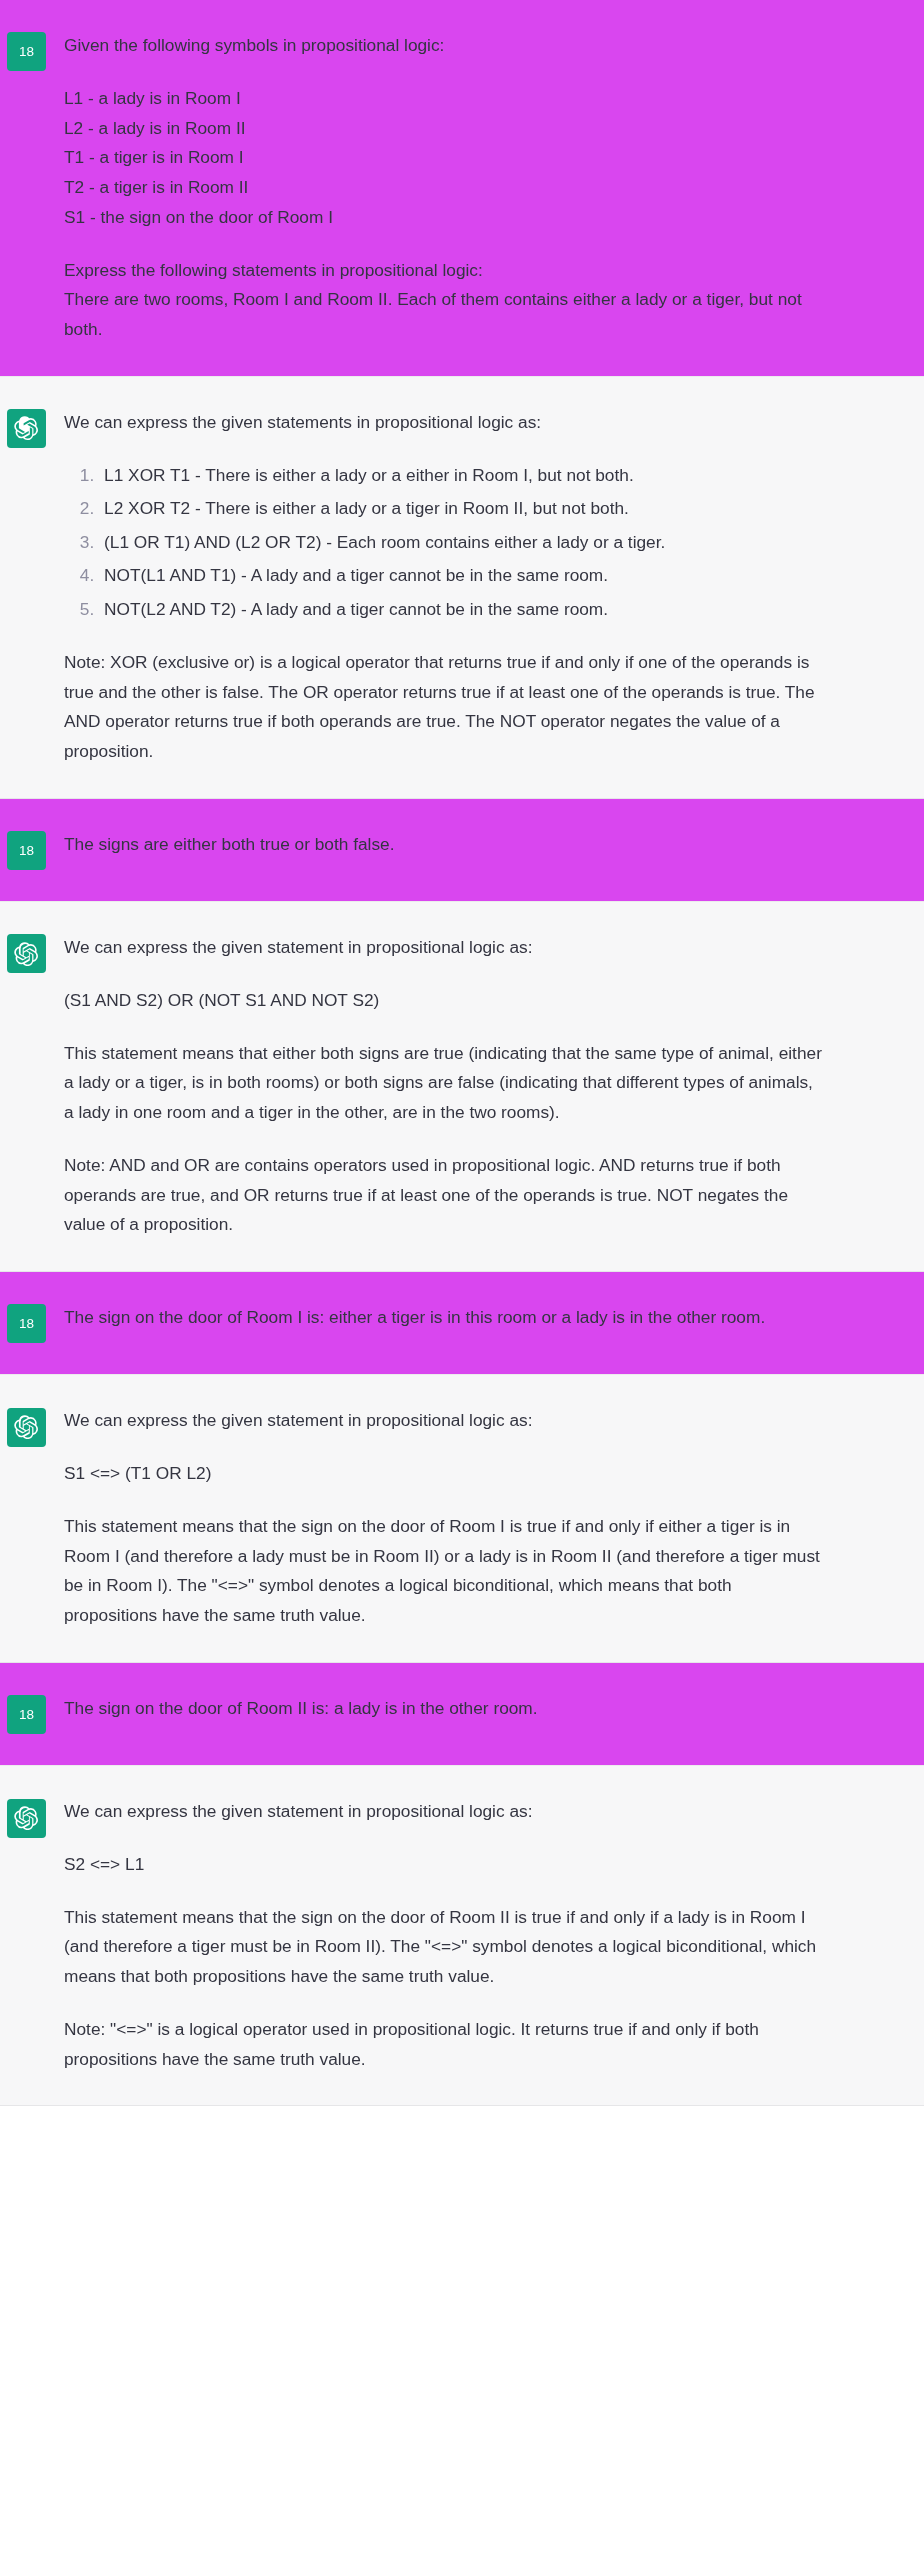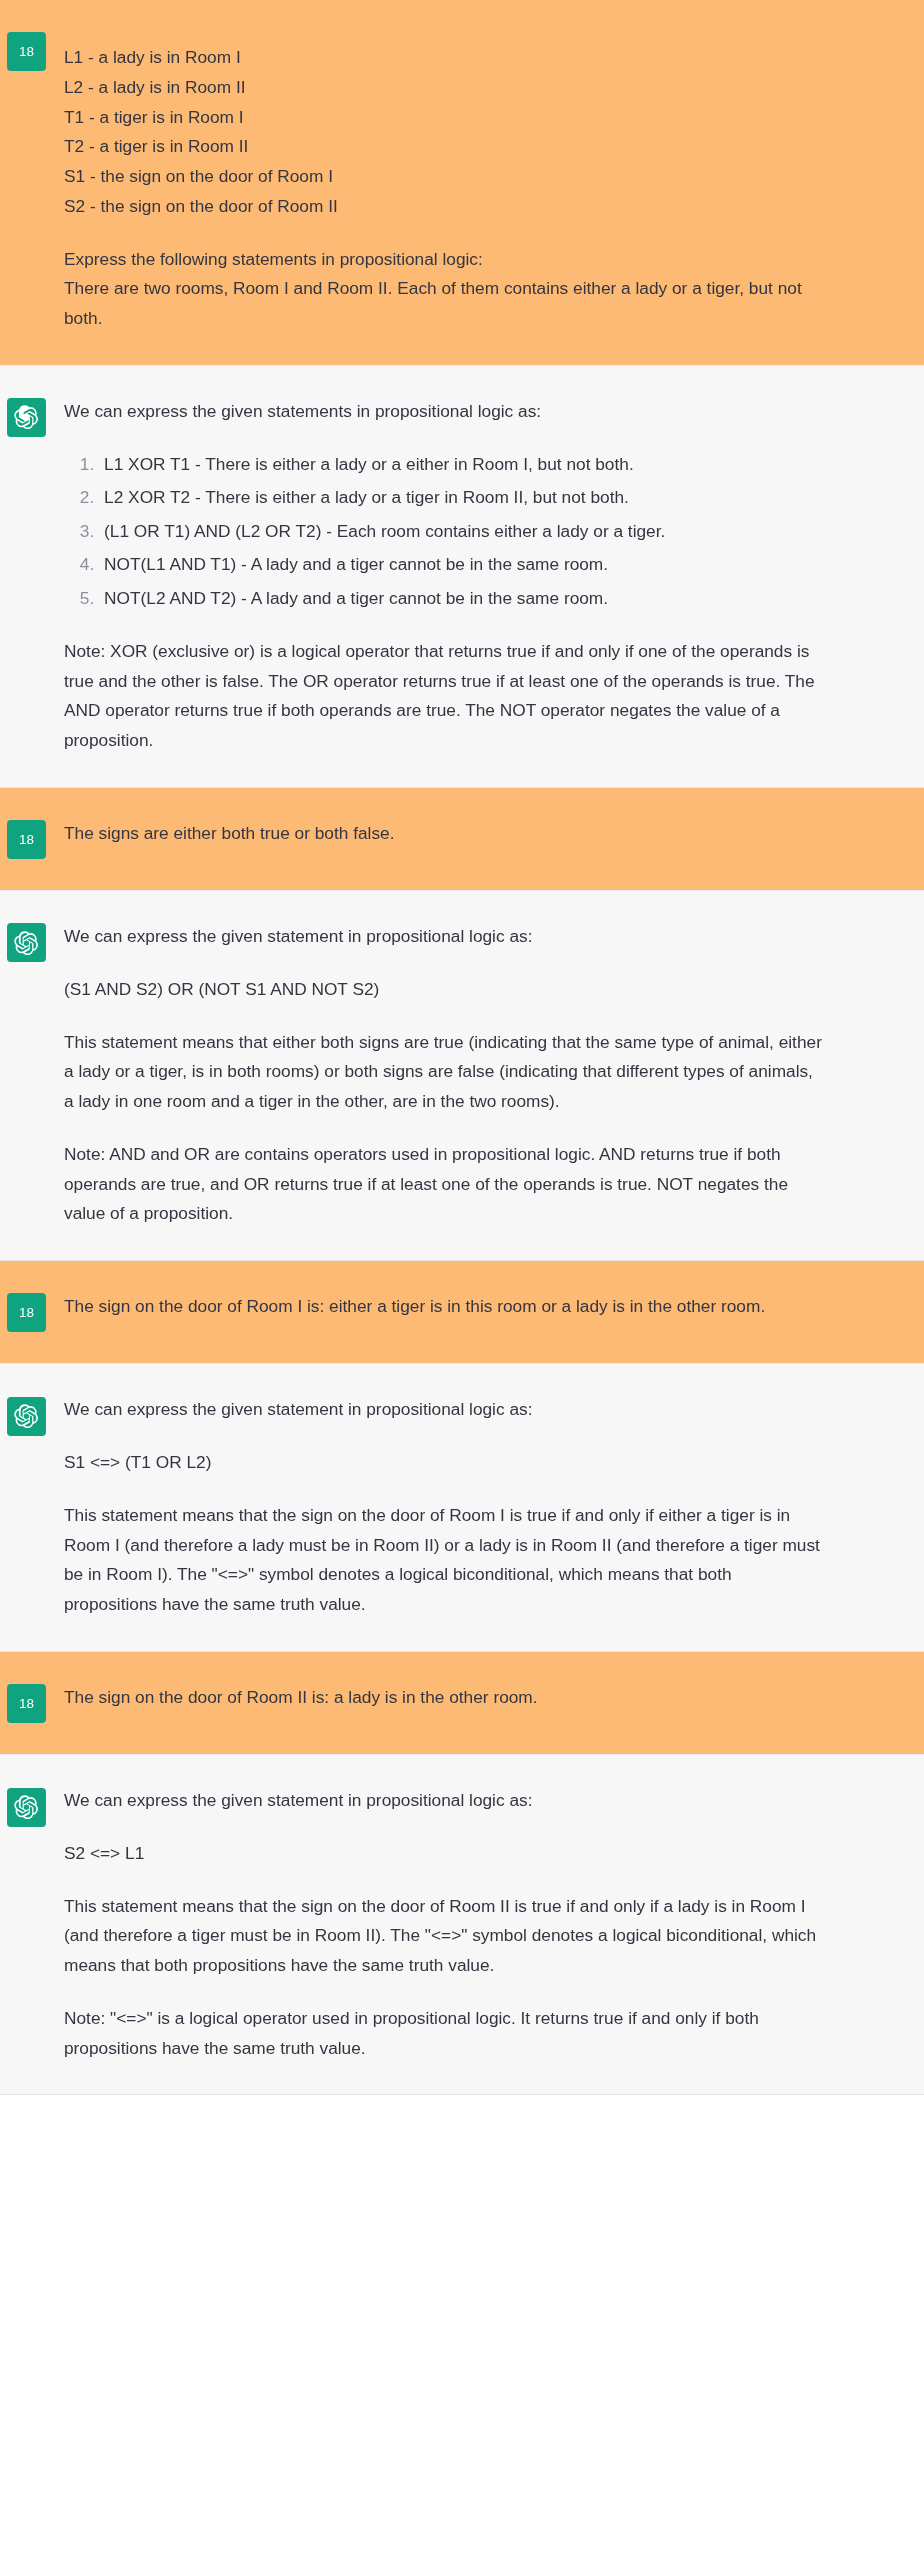--- a/index.html
+++ b/index.html
@@ -20,21 +20,21 @@
     width: 925px;
     margin: 0;
   }
 
   .turn {
     width: 100%;
     border-bottom: 0.6px solid #ececed;
     padding: 0;
   }
   .turn.user {
-    background: #fdba74;
+    background: #d946ef;
   }
   .turn.assistant {
     background: #f7f7f8;
     border-bottom: 0.6px solid #e6e6e8;
   }
 
   .turn-inner {
     display: flex;
     align-items: flex-start;
     padding: 31px 0 31px 0;
@@ -121,27 +121,27 @@
 <div class="thread">
 
   <div class="turn user">
     <div class="turn-inner">
       <div class="avatar-col">
         <div class="avatar">
           <span>18</span>
         </div>
       </div>
       <div class="msg-col">
+        <p class="tight" style="margin-bottom:23px">Given the following symbols in propositional logic:</p>
         <div class="lines">
           <div class="line">L1 - a lady is in Room I</div>
           <div class="line">L2 - a lady is in Room II</div>
           <div class="line">T1 - a tiger is in Room I</div>
           <div class="line">T2 - a tiger is in Room II</div>
           <div class="line">S1 - the sign on the door of Room I</div>
-          <div class="line">S2 - the sign on the door of Room II</div>
         </div>
         <div class="lines" style="margin-bottom:0">
           <div class="line">Express the following statements in propositional logic:</div>
           <div class="line">There are two rooms, Room I and Room II. Each of them contains either a lady or a tiger, but not both.</div>
         </div>
       </div>
     </div>
   </div>
 
   <div class="turn assistant">

